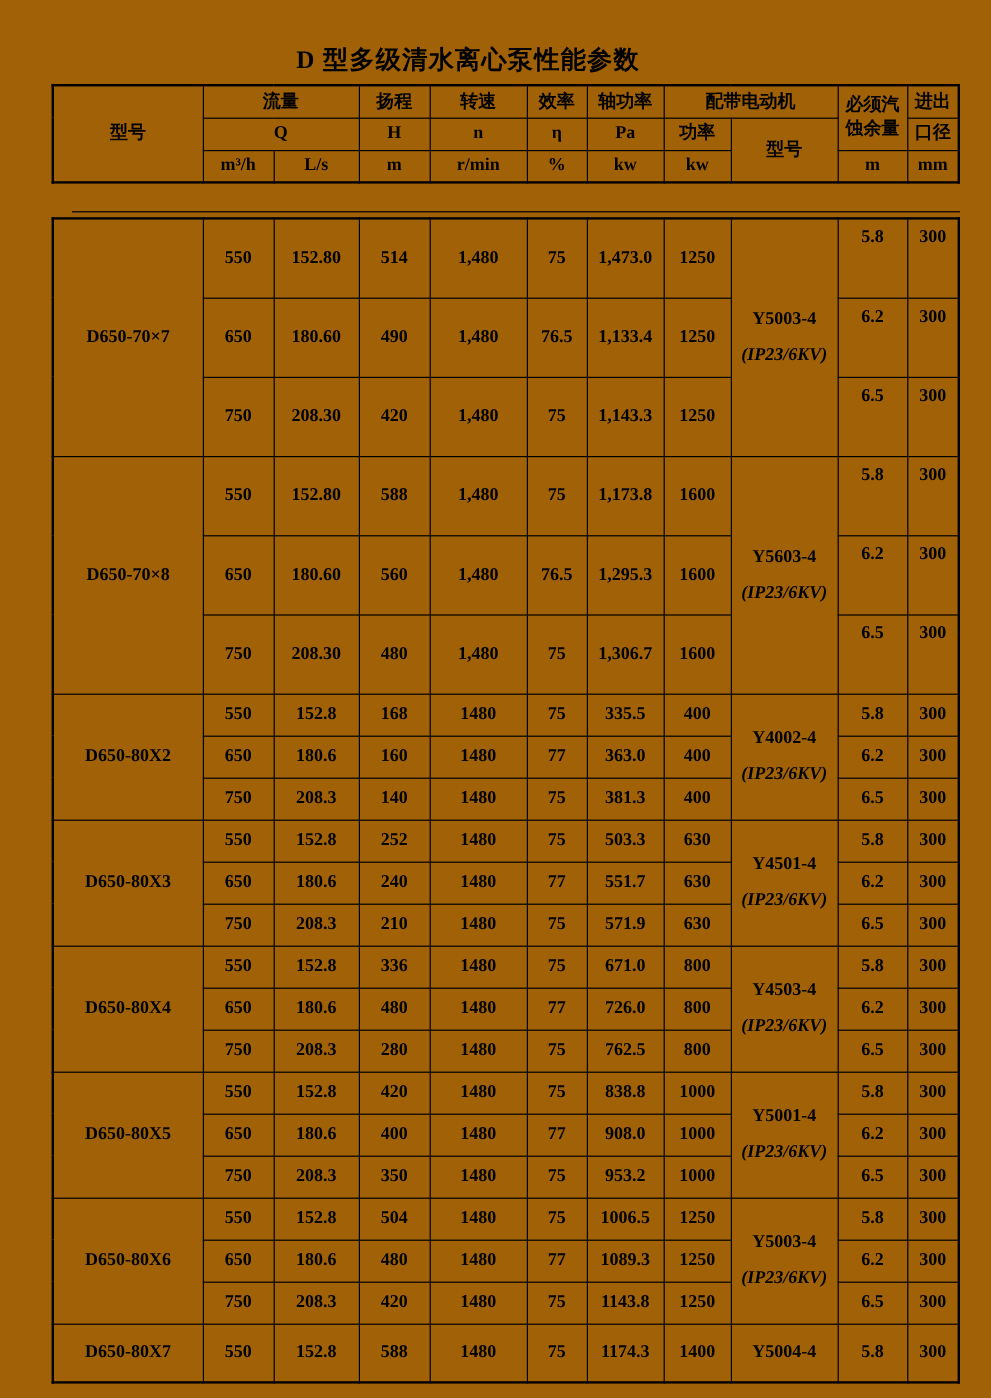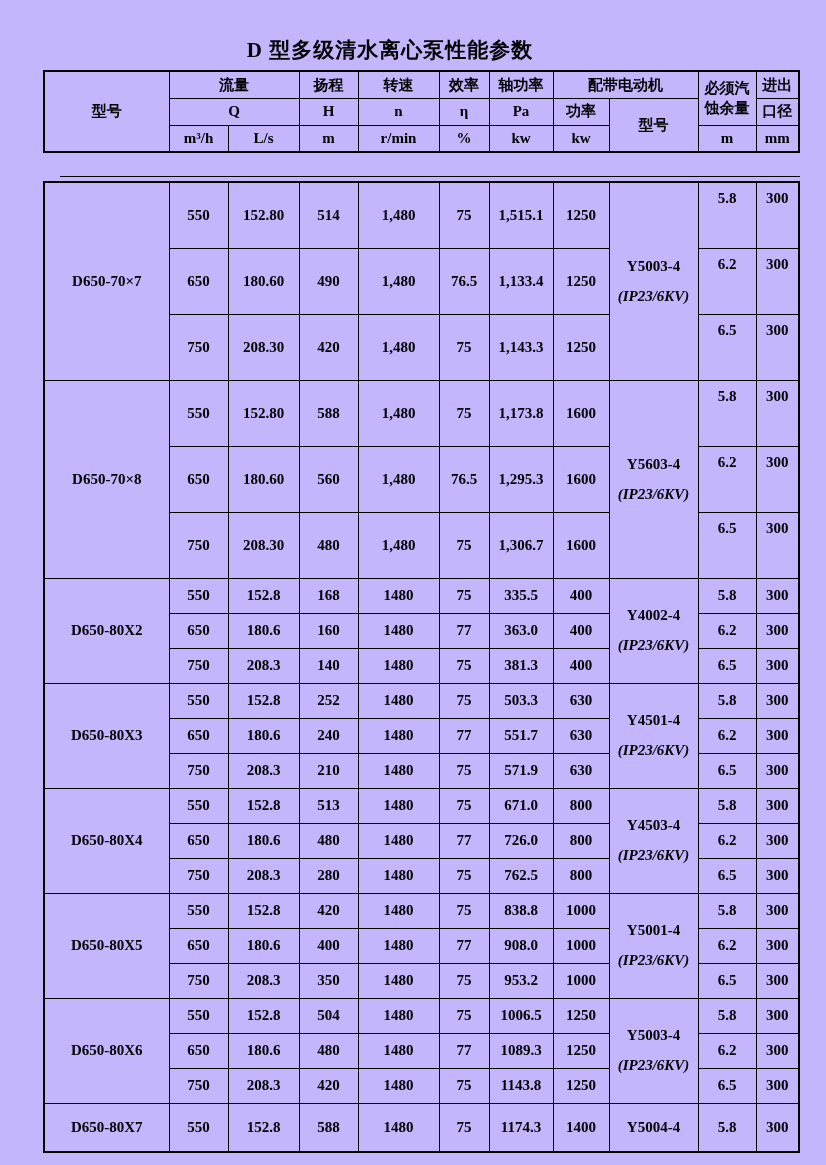--- a/index.html
+++ b/index.html
@@ -6,21 +6,21 @@
     margin: 0;
     padding: 0;
     background: #ffffff;
     color: #000000;
     font-family: "Liberation Serif", "DejaVu Serif", serif;
   }
   .page {
     position: relative;
     width: 826px;
     height: 1165px;
-    background: #c4b5fd;
+    background: #a16207;
     overflow: hidden;
   }
   .title {
     position: absolute;
     top: 36px;
     left: 0;
     width: 780px;
     text-align: center;
     font-size: 21px;
     font-weight: bold;
@@ -149,21 +149,21 @@
         <col style="width:43px">
     </colgroup>
     <tbody id="body-rows">
         <tr class="tall">
           <td rowspan="3">D650-70×7</td>
           <td>550</td>
           <td>152.80</td>
           <td>514</td>
           <td>1,480</td>
           <td>75</td>
-          <td class="pa-wrap">1,515.1</td>
+          <td class="pa-wrap">1,473.0</td>
           <td>1250</td>
           <td rowspan="3">
             <div>Y5003-4</div>
             <div class="motor-spec">(IP23/6KV)</div>
           </td>
           <td class="vtop">5.8</td>
           <td class="vtop">300</td>
         </tr>
         <tr class="tall">
           <td>650</td>
@@ -298,21 +298,21 @@
           <td>75</td>
           <td>571.9</td>
           <td>630</td>
           <td>6.5</td>
           <td>300</td>
         </tr>
         <tr class="mid">
           <td rowspan="3">D650-80X4</td>
           <td>550</td>
           <td>152.8</td>
-          <td>513</td>
+          <td>336</td>
           <td>1480</td>
           <td>75</td>
           <td>671.0</td>
           <td>800</td>
           <td rowspan="3">
             <div>Y4503-4</div>
             <div class="motor-spec">(IP23/6KV)</div>
           </td>
           <td>5.8</td>
           <td>300</td>

